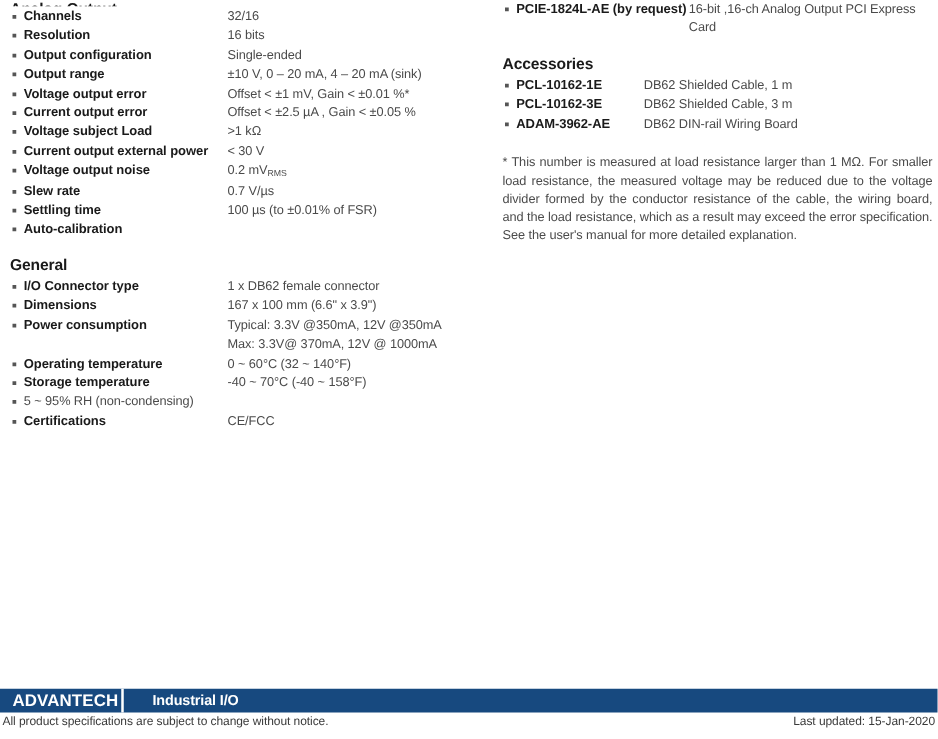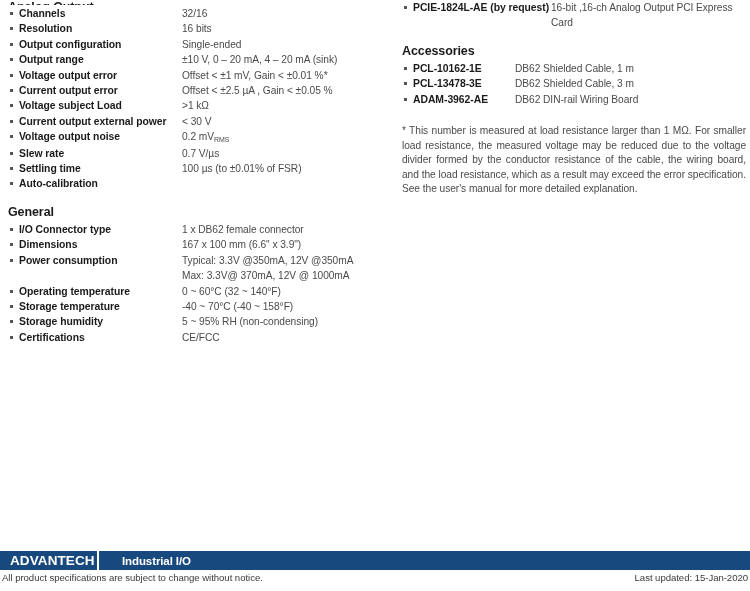--- a/index.html
+++ b/index.html
@@ -301,21 +301,20 @@
       <span class="bullet">
           <i></i>
         </span>
       <span class="spec-label">Storage temperature</span>
       <span class="spec-value">-40 ~ 70°C (-40 ~ 158°F)</span>
     </li>
     <li class="spec-row">
       <span class="bullet">
           <i></i>
         </span>
-      <span class="spec-label">Storage humidity</span>
       <span class="spec-value">5 ~ 95% RH (non-condensing)</span>
     </li>
     <li class="spec-row">
       <span class="bullet">
           <i></i>
         </span>
       <span class="spec-label">Certifications</span>
       <span class="spec-value">CE/FCC</span>
     </li>
   </ul>
@@ -342,21 +341,21 @@
       <span class="bullet">
           <i></i>
         </span>
       <span class="spec-label">PCL-10162-1E</span>
       <span class="spec-value">DB62 Shielded Cable, 1 m</span>
     </li>
     <li class="spec-row acc-row">
       <span class="bullet">
           <i></i>
         </span>
-      <span class="spec-label">PCL-13478-3E</span>
+      <span class="spec-label">PCL-10162-3E</span>
       <span class="spec-value">DB62 Shielded Cable, 3 m</span>
     </li>
     <li class="spec-row acc-row">
       <span class="bullet">
           <i></i>
         </span>
       <span class="spec-label">ADAM-3962-AE</span>
       <span class="spec-value">DB62 DIN-rail Wiring Board</span>
     </li>
   </ul>

